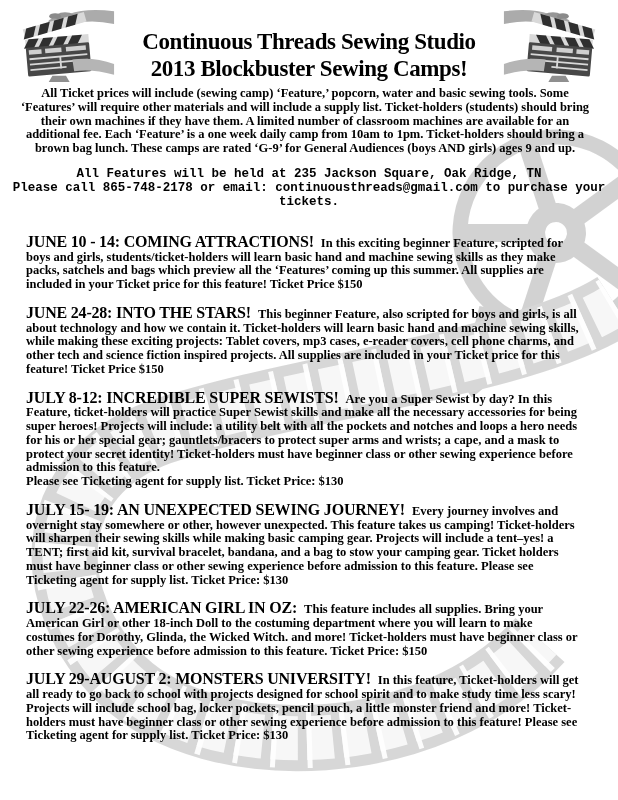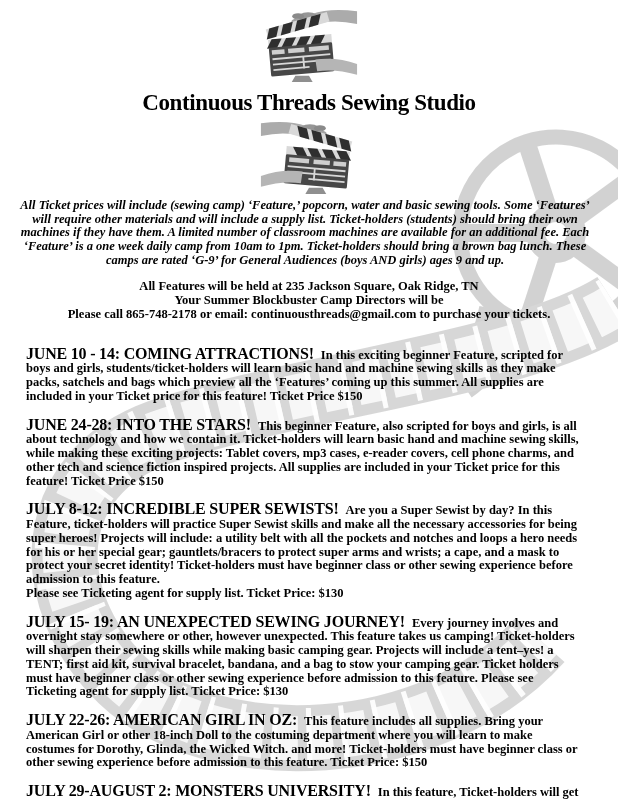--- a/index.html
+++ b/index.html
@@ -5,29 +5,29 @@
   html,body{margin:0;padding:0;background:#ffffff;}
   body{
     width:618px;height:800px;overflow:hidden;
     font-family:"Liberation Serif",serif;font-weight:bold;color:#000;
     -webkit-font-smoothing:antialiased;
   }
   .page{position:relative;width:618px;height:800px;background:#fff;}
   .watermark{position:absolute;left:0;top:0;width:618px;height:800px;z-index:0;}
   .content{position:relative;z-index:1;}
 
-  .masthead{display:flex;align-items:center;padding:5px 16px 0 16px;flex-direction:column;}
+  .masthead{display:flex;align-items:flex-end;padding:5px 16px 0 16px;}
   .clap{width:100px;height:78px;flex:0 0 auto;}
   .clap.flip{transform:scaleX(-1);}
   .titles{flex:1 1 auto;text-align:center;padding-top:7px;}
   .title-line{font-size:23px;line-height:1.17;letter-spacing:-0.4px;white-space:nowrap;}
 
-  .intro{margin:4px 26px 0 18px;text-align:center;font-size:12.5px;line-height:1.1;font-style:italic;}
+  .intro{margin:4px 26px 0 18px;text-align:center;font-size:12.5px;line-height:1.1;}
   .venue{margin-top:11px;text-align:center;font-size:12.5px;line-height:1.12;}
-  .venue div{margin:0;}
+  .venue div{margin:0;font-family:Liberation Mono, monospace;}
 
   .sessions{margin:24px 26px 0 26px;}
   .session{margin:0 8px 12px 0;}
   .session p{margin:0;font-size:12.5px;line-height:1.1;text-align:left;}
   .session .h{font-size:16px;letter-spacing:-0.2px;margin-right:7px;}
   .session .b{white-space:pre-line;}
 </style>
 </head>
 <body>
 
@@ -95,31 +95,31 @@
   </svg>
 
   <div class="content">
 
     <header class="masthead">
       <svg class="clap" viewBox="0 0 110 86" aria-hidden="true">
           <use href="#clapdef"></use>
         </svg>
       <div class="titles">
         <div class="title-line">Continuous Threads Sewing Studio</div>
+        <div class="title-line">2013 Blockbuster Sewing Camps!</div>
       </div>
       <svg class="clap flip" viewBox="0 0 110 86" aria-hidden="true">
           <use href="#clapdef"></use>
         </svg>
     </header>
 
     <p class="intro">All Ticket prices will include (sewing camp) ‘Feature,’  popcorn, water and  basic sewing tools. Some ‘Features’ will require other materials and will include a supply list. Ticket-holders (students)  should bring their own machines if they have them. A limited number of classroom machines are available for an additional fee. Each ‘Feature’  is a one week daily camp from 10am to 1pm.  Ticket-holders should bring a brown bag lunch. These camps are rated ‘G-9’  for General Audiences (boys AND girls)  ages 9 and up.</p>
 
     <div class="venue">
       <div>All Features will be held at 235 Jackson Square, Oak Ridge, TN</div>
-      <div>Your Summer Blockbuster Camp  Directors will be</div>
       <div>Please call 865-748-2178 or email: continuousthreads@gmail.com to purchase your tickets.</div>
     </div>
 
     <div class="sessions">
 
       <section class="session">
         <p><span class="h">JUNE 10 - 14:  COMING ATTRACTIONS!</span><span class="b">In this exciting beginner Feature, scripted for boys and girls, students/ticket-holders will learn basic hand and machine sewing skills as they make packs, satchels and bags which preview all the ‘Features’ coming up this summer. All supplies are included in your Ticket price for this feature! Ticket Price $150</span></p>
       </section>
 
       <section class="session">

